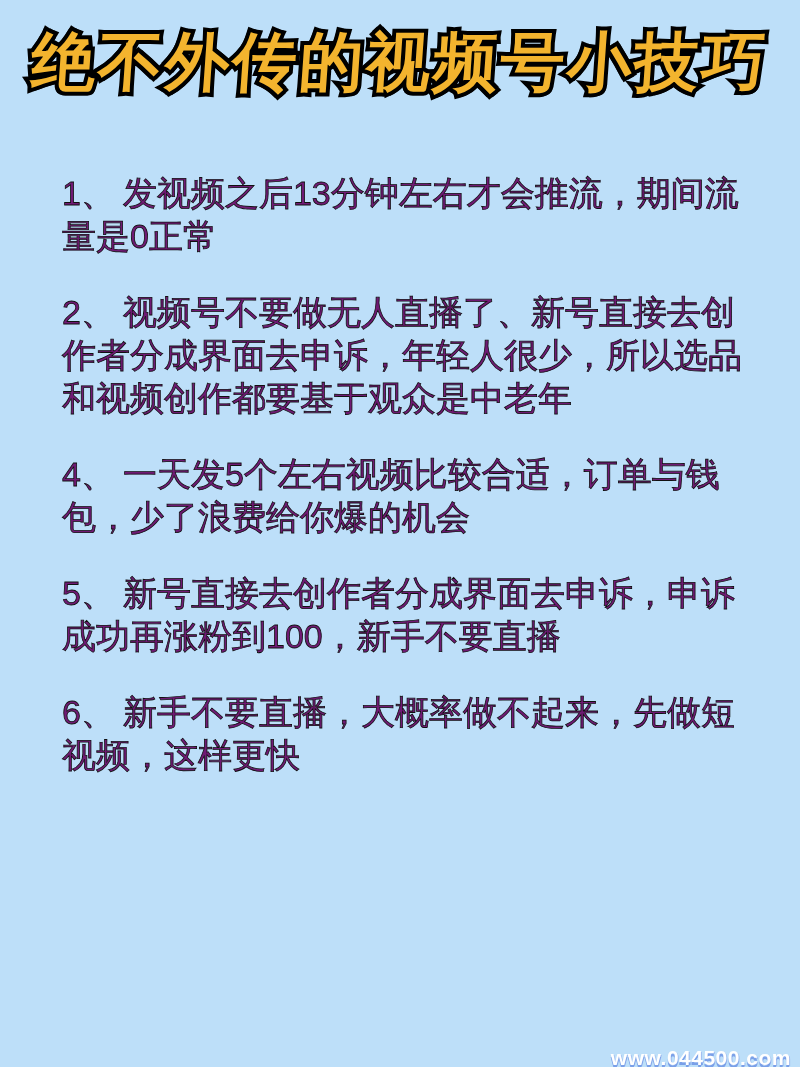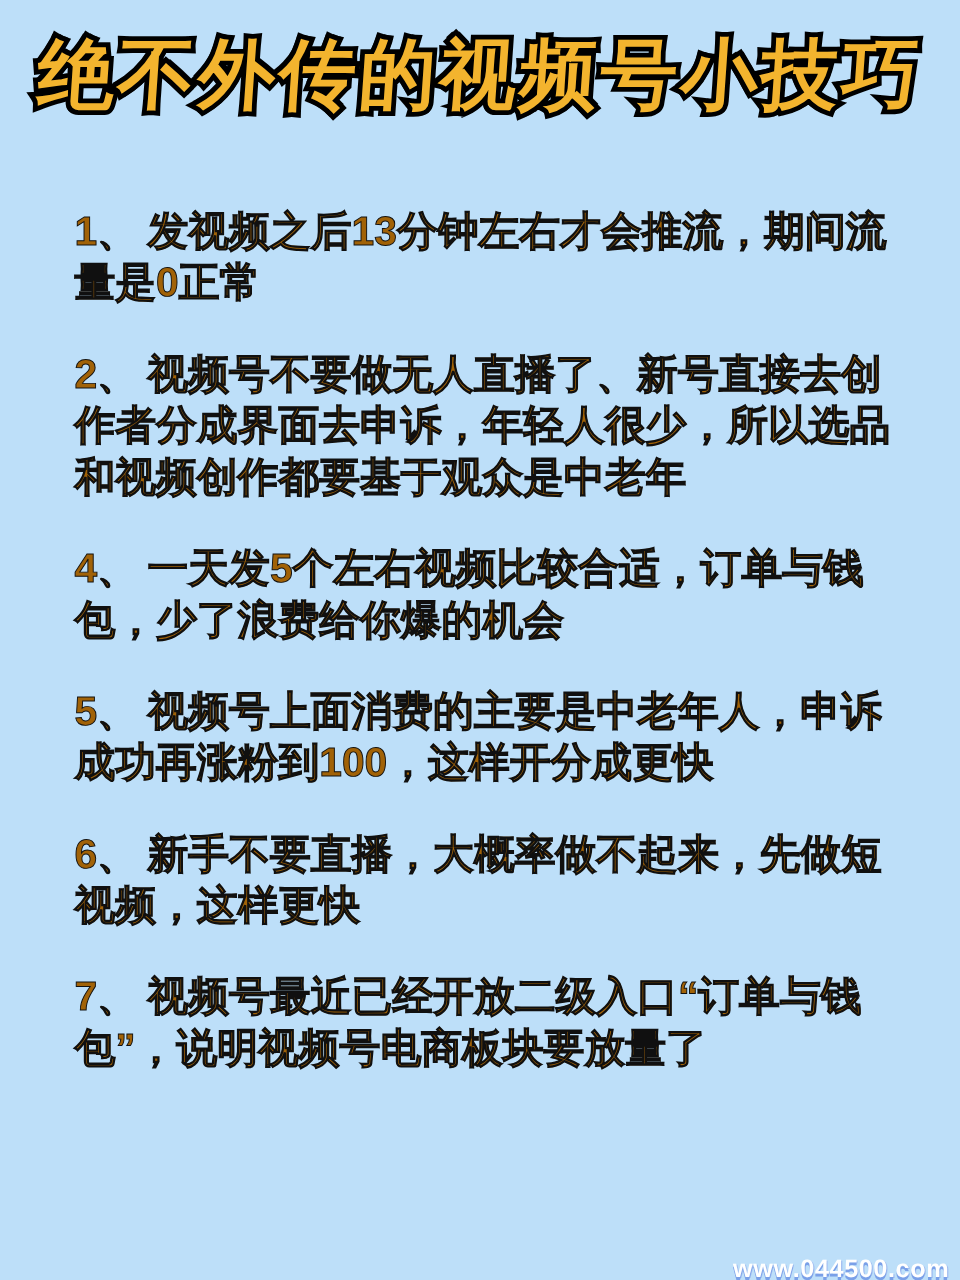--- a/index.html
+++ b/index.html
@@ -41,22 +41,22 @@
   .tips {
     position: absolute;
     top: 172px;
     left: 62px;
     right: 36px;
   }
   .tip {
     margin: 0 0 33px 0;
     font-size: 34px;
     line-height: 43px;
-    font-weight: 700;
-    color: #a16207;
+    font-weight: 400;
+    color: #701a75;
     -webkit-text-stroke: 0.8px #101010;
     text-align: left;
   }
   .tip-label {
     margin-right: 8px;
   }
   .watermark {
     position: absolute;
     right: 9px;
     bottom: -3px;
@@ -75,24 +75,23 @@
   <h1 class="title">绝不外传的视频号小技巧</h1>
 
   <div class="tips">
 
     <p class="tip"><span class="tip-label">1、</span><span>发视频之后13分钟左右才会推流，期间流量是0正常</span></p>
 
     <p class="tip"><span class="tip-label">2、</span><span>视频号不要做无人直播了、新号直接去创作者分成界面去申诉，年轻人很少，所以选品和视频创作都要基于观众是中老年</span></p>
 
     <p class="tip"><span class="tip-label">4、</span><span>一天发5个左右视频比较合适，订单与钱包，少了浪费给你爆的机会</span></p>
 
-    <p class="tip"><span class="tip-label">5、</span><span>视频号上面消费的主要是中老年人，申诉成功再涨粉到100，这样开分成更快</span></p>
+    <p class="tip"><span class="tip-label">5、</span><span>新号直接去创作者分成界面去申诉，申诉成功再涨粉到100，新手不要直播</span></p>
 
     <p class="tip"><span class="tip-label">6、</span><span>新手不要直播，大概率做不起来，先做短视频，这样更快</span></p>
 
-    <p class="tip"><span class="tip-label">7、</span><span>视频号最近已经开放二级入口“订单与钱包”，说明视频号电商板块要放量了</span></p>
 
 
   </div>
 
   <div class="watermark">www.044500.com</div>
 
 </div>
 
 </body></html>

